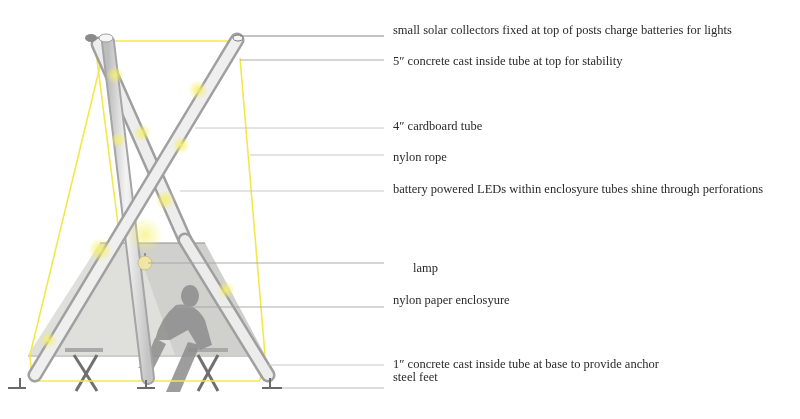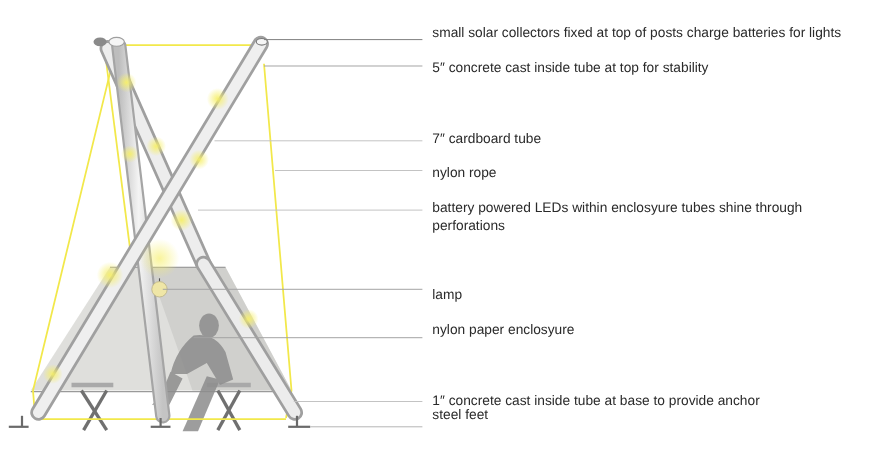--- a/index.html
+++ b/index.html
@@ -1,20 +1,20 @@
 <!DOCTYPE html>
 <html><head>
 <meta charset="utf-8">
 <style>
   html, body { margin:0; padding:0; background:#ffffff; }
   body { width:800px; height:419px; position:relative; overflow:hidden;
          font-family:"DejaVu Serif","Liberation Serif",serif; }
   #drawing { position:absolute; left:0; top:0; width:800px; height:419px; }
   .label { position:absolute; left:393px; font-size:12.5px; color:#2a2a2a;
-           line-height:16px; white-space:nowrap; font-family:Liberation Sans, sans-serif; }
+           line-height:16px; white-space:nowrap; font-family:Liberation Serif, serif; }
   .label.wrap { white-space:normal; width:400px; }
 </style>
 </head>
 <body>
 
 <svg id="drawing" viewBox="0 0 800 419" xmlns="http://www.w3.org/2000/svg">
   <defs>
     <radialGradient id="glow" cx="50%" cy="50%" r="50%">
       <stop offset="0%" stop-color="#f6ef6a" stop-opacity="0.95"></stop>
       <stop offset="100%" stop-color="#f6ef6a" stop-opacity="0"></stop>
@@ -112,19 +112,19 @@
     <line x1="180" y1="191" x2="384" y2="191" stroke="#c2c2c2"></line>
     <line x1="148" y1="263" x2="384" y2="263"></line>
     <line x1="176" y1="307" x2="384" y2="307"></line>
     <line x1="267" y1="365" x2="384" y2="365" stroke="#c2c2c2"></line>
     <line x1="282" y1="388" x2="384" y2="388" stroke="#b4b4b4"></line>
   </g>
 </svg>
 
 <div class="label" style="top:22px;">small solar collectors fixed at top of posts charge batteries for lights</div>
 <div class="label" style="top:53px;">5″ concrete cast inside tube at top for stability</div>
-<div class="label" style="top:118px;">7″ cardboard tube</div>
+<div class="label" style="top:118px;">4″ cardboard tube</div>
 <div class="label" style="top:149px;text-align:right;">nylon rope</div>
 <div class="label wrap" style="top:181px;">battery powered LEDs within enclosyure tubes shine through perforations</div>
-<div class="label" style="top:260px;">lamp</div>
+<div class="label" style="top:260px;margin-left:20px;">lamp</div>
 <div class="label" style="top:292px;">nylon paper enclosyure</div>
 <div class="label" style="top:356px;">1″ concrete cast inside tube at base to provide anchor</div>
 <div class="label" style="top:369px;">steel feet</div>
 
 </body></html>

